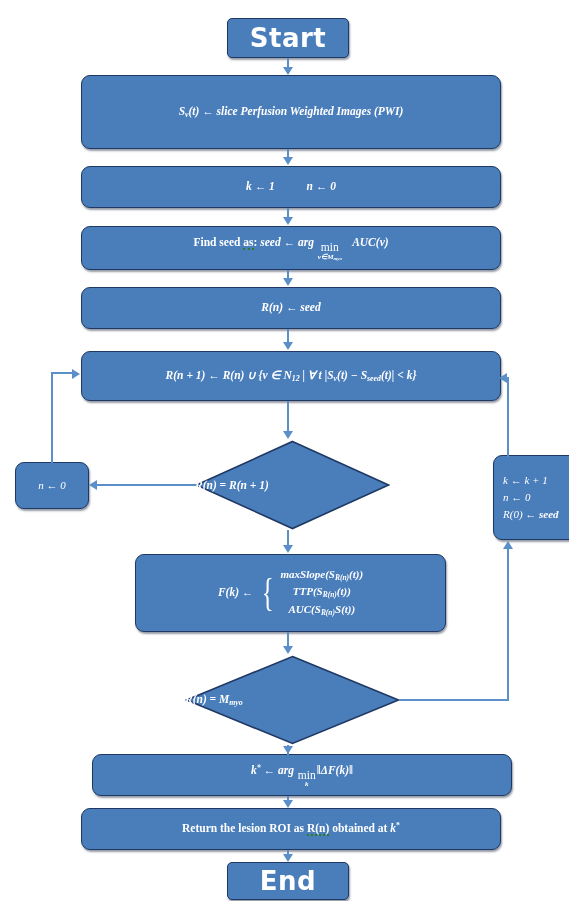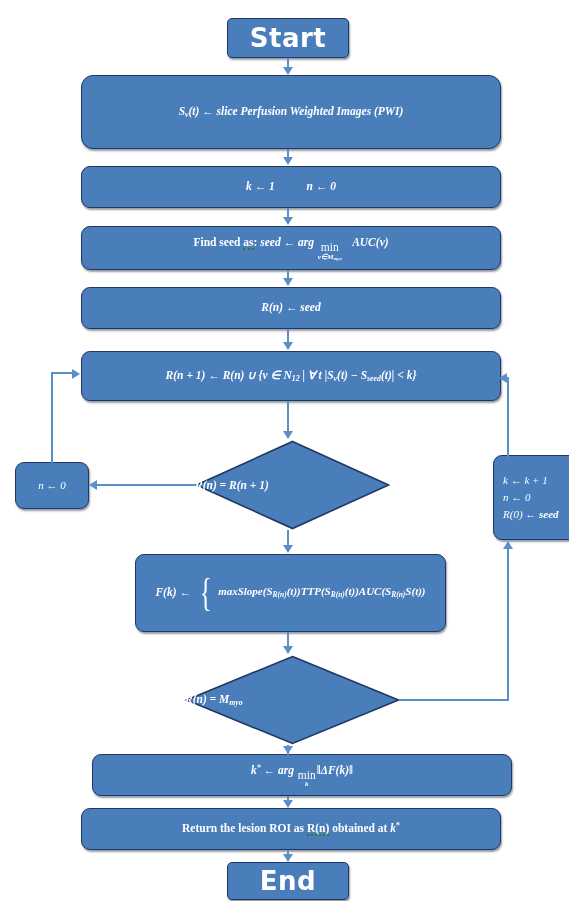--- a/index.html
+++ b/index.html
@@ -148,37 +148,37 @@
   .brace {
     font-size: 40px;
     font-weight: 300;
     font-style: normal;
     line-height: 0.85;
     transform: scaleX(0.62);
     display: inline-block;
   }
   .brace-lines {
     display: flex;
-    flex-direction: row;
+    flex-direction: column;
     align-items: center;
     line-height: 1.45;
     font-size: 11px;
   }
   .brace-lines > div { white-space: nowrap; }
 </style>
 </head>
 <body>
 
 <div id="canvas">
 
   <div class="node rounded terminator" style="left:227px; top:18px; width:122px; height:40px;">
     <span>Start</span>
   </div>
 
-  <div class="node rounded proc" style="left:81px; top:75px; width:420px; height:74px;border-radius:12px;">
+  <div class="node rounded proc" style="left:81px; top:75px; width:420px; height:74px;">
     <div>
       <div class="mrow">
         <span>S</span><sub>v</sub><span>(t)</span>
         <span>←</span>
         <span>slice Perfusion Weighted Images (PWI)</span>
       </div>
     </div>
   </div>
 
   <div class="node rounded proc" style="left:81px; top:166px; width:420px; height:42px;">

